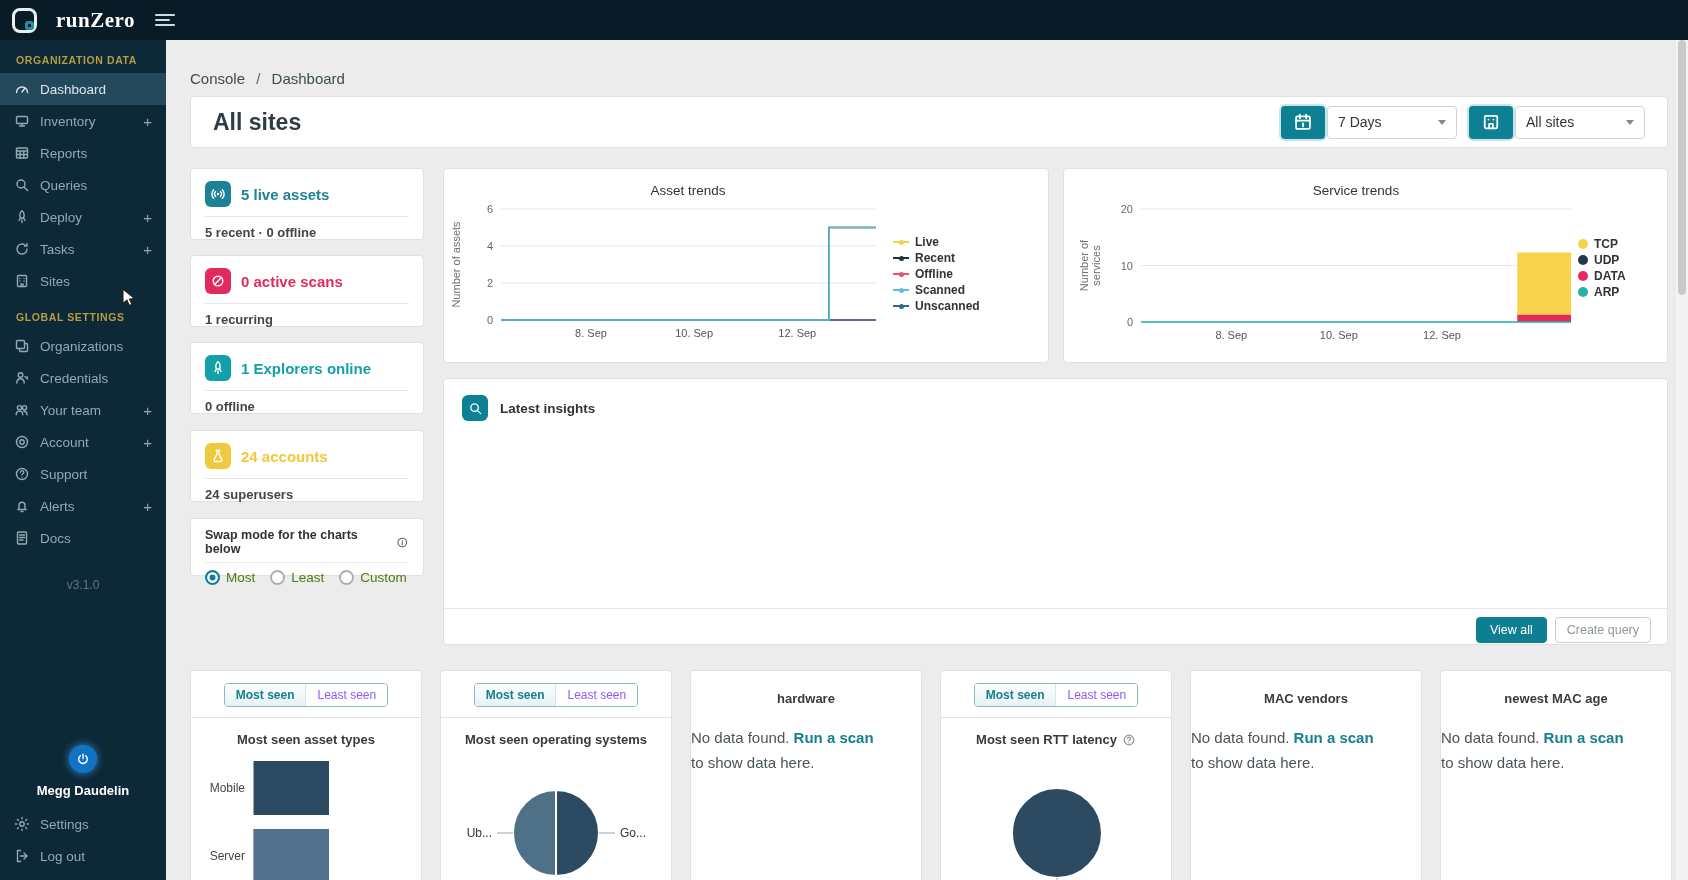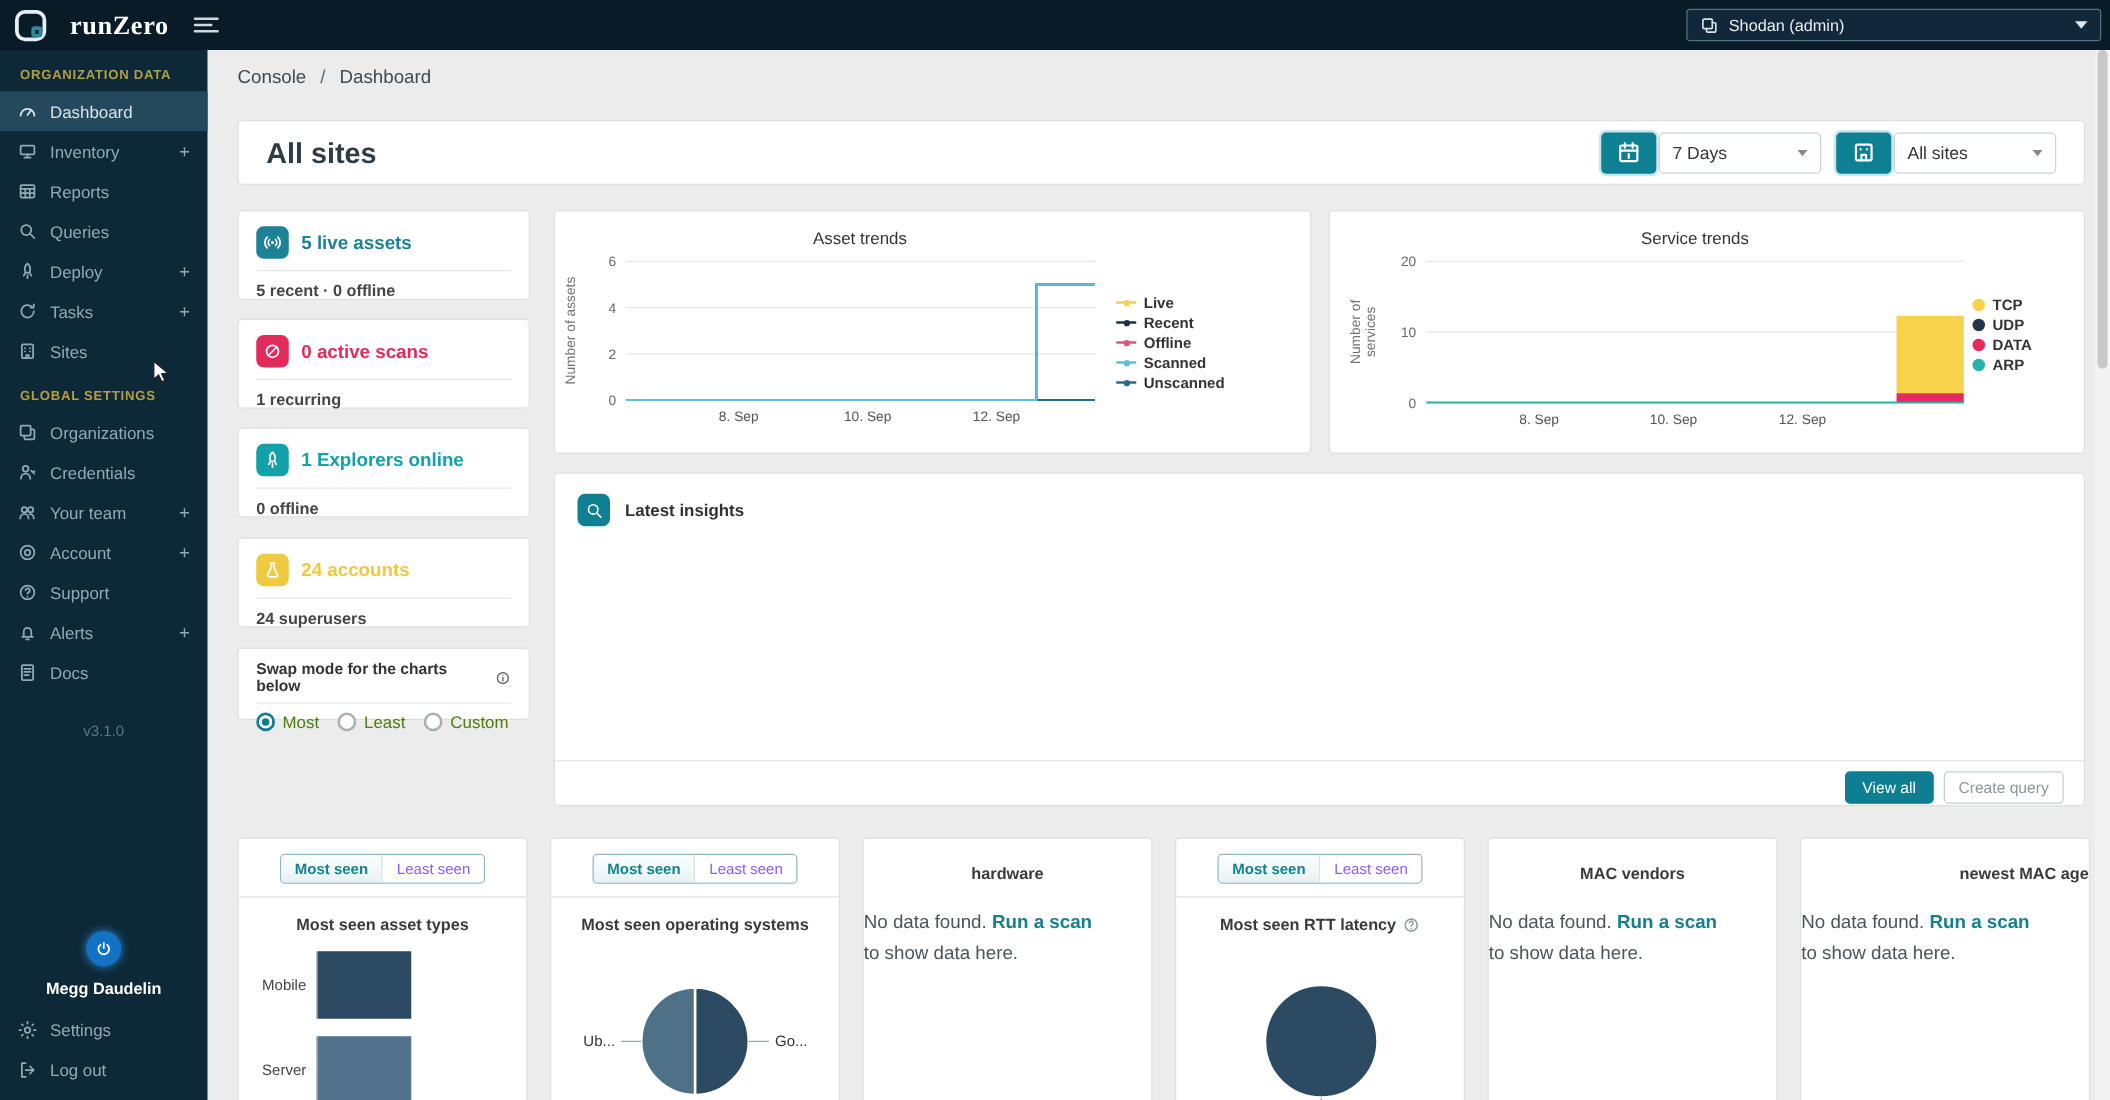--- a/index.html
+++ b/index.html
@@ -36,21 +36,21 @@
   .version { text-align:center; color:#5d7683; font-size:12px; margin-top:24px; }
   .side-bottom { position:absolute; bottom:8px; left:0; right:0; }
   .user-row { display:flex; align-items:center; gap:10px; padding:6px 12px 10px; cursor:pointer;flex-direction:column; }
   .avatar { width:28px; height:28px; border-radius:50%; background:#1273c4;
     box-shadow:0 0 8px #2f8ad2; display:flex; align-items:center; justify-content:center; color:#fff; }
   .avatar svg { width:16px; height:16px; }
   .user-name { color:#fff; font-weight:bold; font-size:13px; }
 
   
   .main { position:absolute; left:166px; top:40px; right:0; bottom:0; background:#ececec; overflow:hidden; }
-  .breadcrumb { position:absolute; left:24px; top:13px; font-size:15px; color:#3c4b54; }
+  .breadcrumb { position:absolute; left:24px; top:30px; font-size:15px; color:#3c4b54; }
   .breadcrumb .crumb { cursor:pointer; }
   .breadcrumb .sep { margin:0 7px; color:#5a6870; }
 
   .card { background:#fff; border:1px solid #e0e0e0; border-radius:4px; position:absolute; }
 
   .header-card { left:24px; top:56px; width:1478px; height:52px; display:flex; align-items:center; padding:0 22px; }
   .header-title { font-size:23px; font-weight:bold; color:#2e3c45; }
   .filters { margin-left:auto; display:flex; gap:12px; }
   .filter-group { display:flex; height:33px; }
   .filter-icon { width:44px; background:#0e8094; border-radius:4px; display:flex; align-items:center;
@@ -141,30 +141,20 @@
         <span class="lb-outer"></span>
         <span class="lb-inner"></span>
       </span>
     <span class="logo-text">runZero</span>
   </div>
   <div class="menu-btn">
       <i></i>
       <i></i>
       <i></i>
     </div>
-  <div class="org-select">
-    <span class="org-icon">
-        <svg viewBox="0 0 16 16" fill="none" stroke="currentColor" stroke-width="1.4" stroke-linecap="round" stroke-linejoin="round" width="100%" height="100%">
-          <rect x="2.5" y="2.5" width="8" height="8" rx="1"></rect>
-          <path d="M10.5 5.5h2a1 1 0 0 1 1 1v6a1 1 0 0 1-1 1h-6a1 1 0 0 1-1-1v-2"></path>
-        </svg>
-      </span>
-    <span>Shodan (admin)</span>
-    <span class="org-caret"></span>
-  </div>
 </div>
 
 <div class="sidebar">
   <div class="nav-section">
     <div class="nav-label">ORGANIZATION DATA</div>
     <div class="nav-list">
         <div class="nav-item active">
     <span class="nav-icon">
             <svg viewBox="0 0 16 16" fill="none" stroke="currentColor" stroke-width="1.4" stroke-linecap="round" stroke-linejoin="round" width="100%" height="100%">
               <path d="M2.5 11.5a5.5 5.5 0 0 1 11 0"></path>
@@ -672,21 +662,21 @@
         <span>MAC vendors</span>
       </div>
     <div class="empty-text">
       <span>No data found.</span>
       <a class="teal-link">Run a scan</a><br>
       <span>to show data here.</span>
     </div>
   </div>
 
   <div class="card bcard" style="left:1274px;">
-    <div class="bcard-title" style="margin-top:20px;justify-content:flex-end;">
+    <div class="bcard-title" style="margin-top:20px;">
         <span>newest MAC age</span>
       </div>
     <div class="empty-text">
       <span>No data found.</span>
       <a class="teal-link">Run a scan</a><br>
       <span>to show data here.</span>
     </div>
   </div>
 
   <div class="scrollbar">

